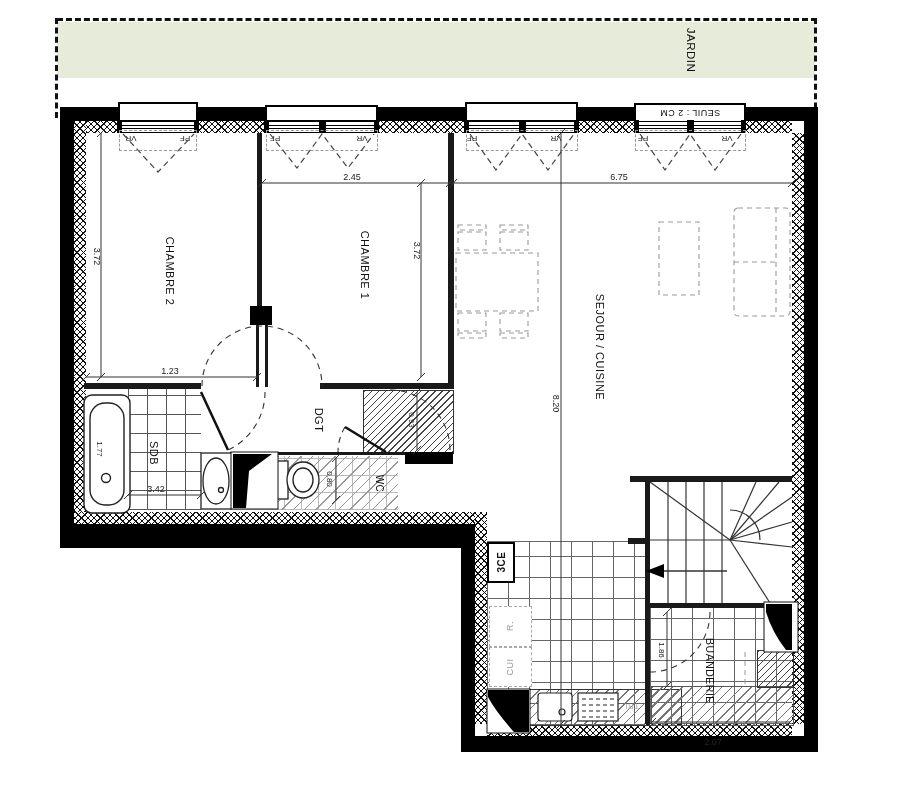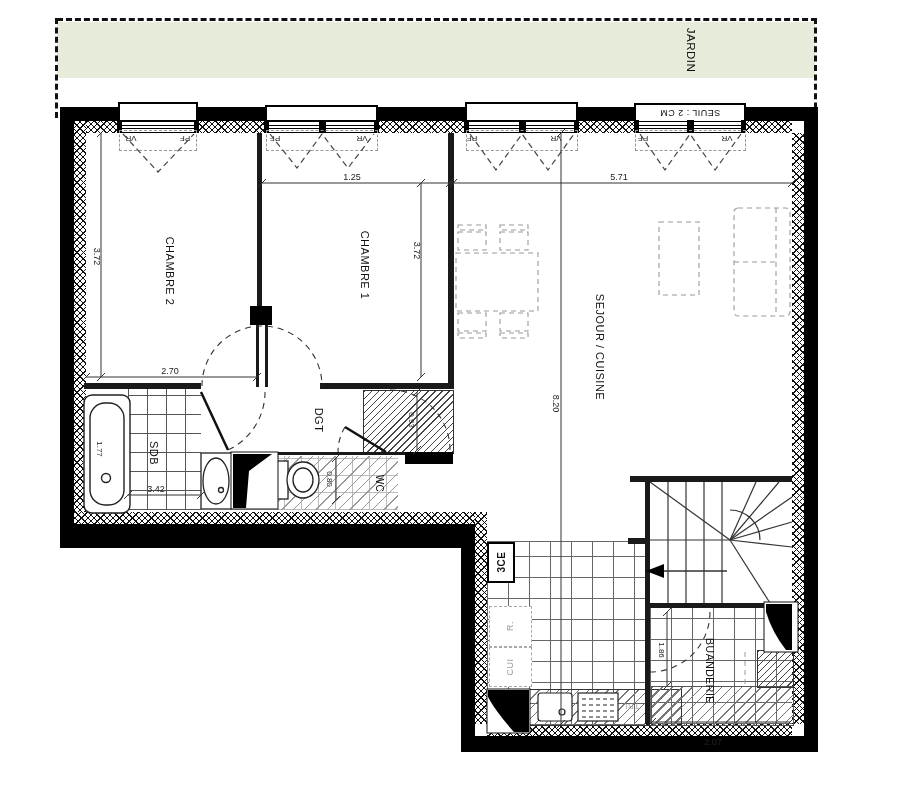--- a/index.html
+++ b/index.html
@@ -279,25 +279,25 @@
   <div class="lbl" style="left:544px;top:340px;width:112px;height:14px;transform:rotate(90deg);">SEJOUR / CUISINE</div>
   <div class="lbl" style="left:137px;top:446px;width:34px;height:14px;transform:rotate(90deg);">SDB</div>
   <div class="lbl" style="left:302px;top:413px;width:34px;height:14px;transform:rotate(90deg);">DGT</div>
   <div class="lbl" style="left:366px;top:477px;width:26px;height:13px;transform:rotate(90deg);font-size:10px;">WC</div>
   <div class="lbl" style="left:670px;top:664px;width:80px;height:14px;transform:rotate(90deg);font-size:10.5px;">BUANDERIE</div>
   <div class="lbl" style="left:486px;top:556px;width:30px;height:12px;transform:rotate(-90deg);font-size:10px;font-weight:bold;">3CE</div>
   <div class="lbl" style="left:500px;top:620px;width:20px;height:12px;transform:rotate(-90deg);font-size:9px;color:#999;">R.</div>
   <div class="lbl" style="left:497px;top:661px;width:26px;height:12px;transform:rotate(-90deg);font-size:9px;color:#999;">CUI</div>
   <div class="lbl" style="left:622px;top:701px;width:20px;height:12px;transform:rotate(180deg);font-size:8px;color:#aaa;">TRI</div>
 
-  <div class="dim" style="left:155px;top:365px;width:30px;height:11px;">2.70</div>
+  <div class="dim" style="left:155px;top:365px;width:30px;height:11px;">1.23</div>
   <div class="dim" style="left:82px;top:251px;width:30px;height:11px;transform:rotate(90deg);">3.72</div>
-  <div class="dim" style="left:337px;top:171px;width:30px;height:11px;">1.25</div>
+  <div class="dim" style="left:337px;top:171px;width:30px;height:11px;">2.45</div>
   <div class="dim" style="left:402px;top:245px;width:30px;height:11px;transform:rotate(90deg);">3.72</div>
-  <div class="dim" style="left:604px;top:171px;width:30px;height:11px;">5.71</div>
+  <div class="dim" style="left:604px;top:171px;width:30px;height:11px;">6.75</div>
   <div class="dim" style="left:541px;top:398px;width:30px;height:11px;transform:rotate(90deg);">8.20</div>
   <div class="dim dim-sm" style="left:86px;top:444px;width:28px;height:10px;transform:rotate(90deg);">1.77</div>
   <div class="dim" style="left:141px;top:483px;width:30px;height:11px;">3.42</div>
   <div class="dim dim-sm" style="left:398px;top:415px;width:28px;height:10px;transform:rotate(90deg);">0.93</div>
   <div class="dim dim-sm" style="left:316px;top:474px;width:28px;height:10px;transform:rotate(90deg);">0.80</div>
   <div class="dim dim-sm" style="left:648px;top:645px;width:28px;height:10px;transform:rotate(90deg);">1.86</div>
   <div class="dim" style="left:698px;top:736px;width:30px;height:11px;">2.07</div>
 
 </div>
 

